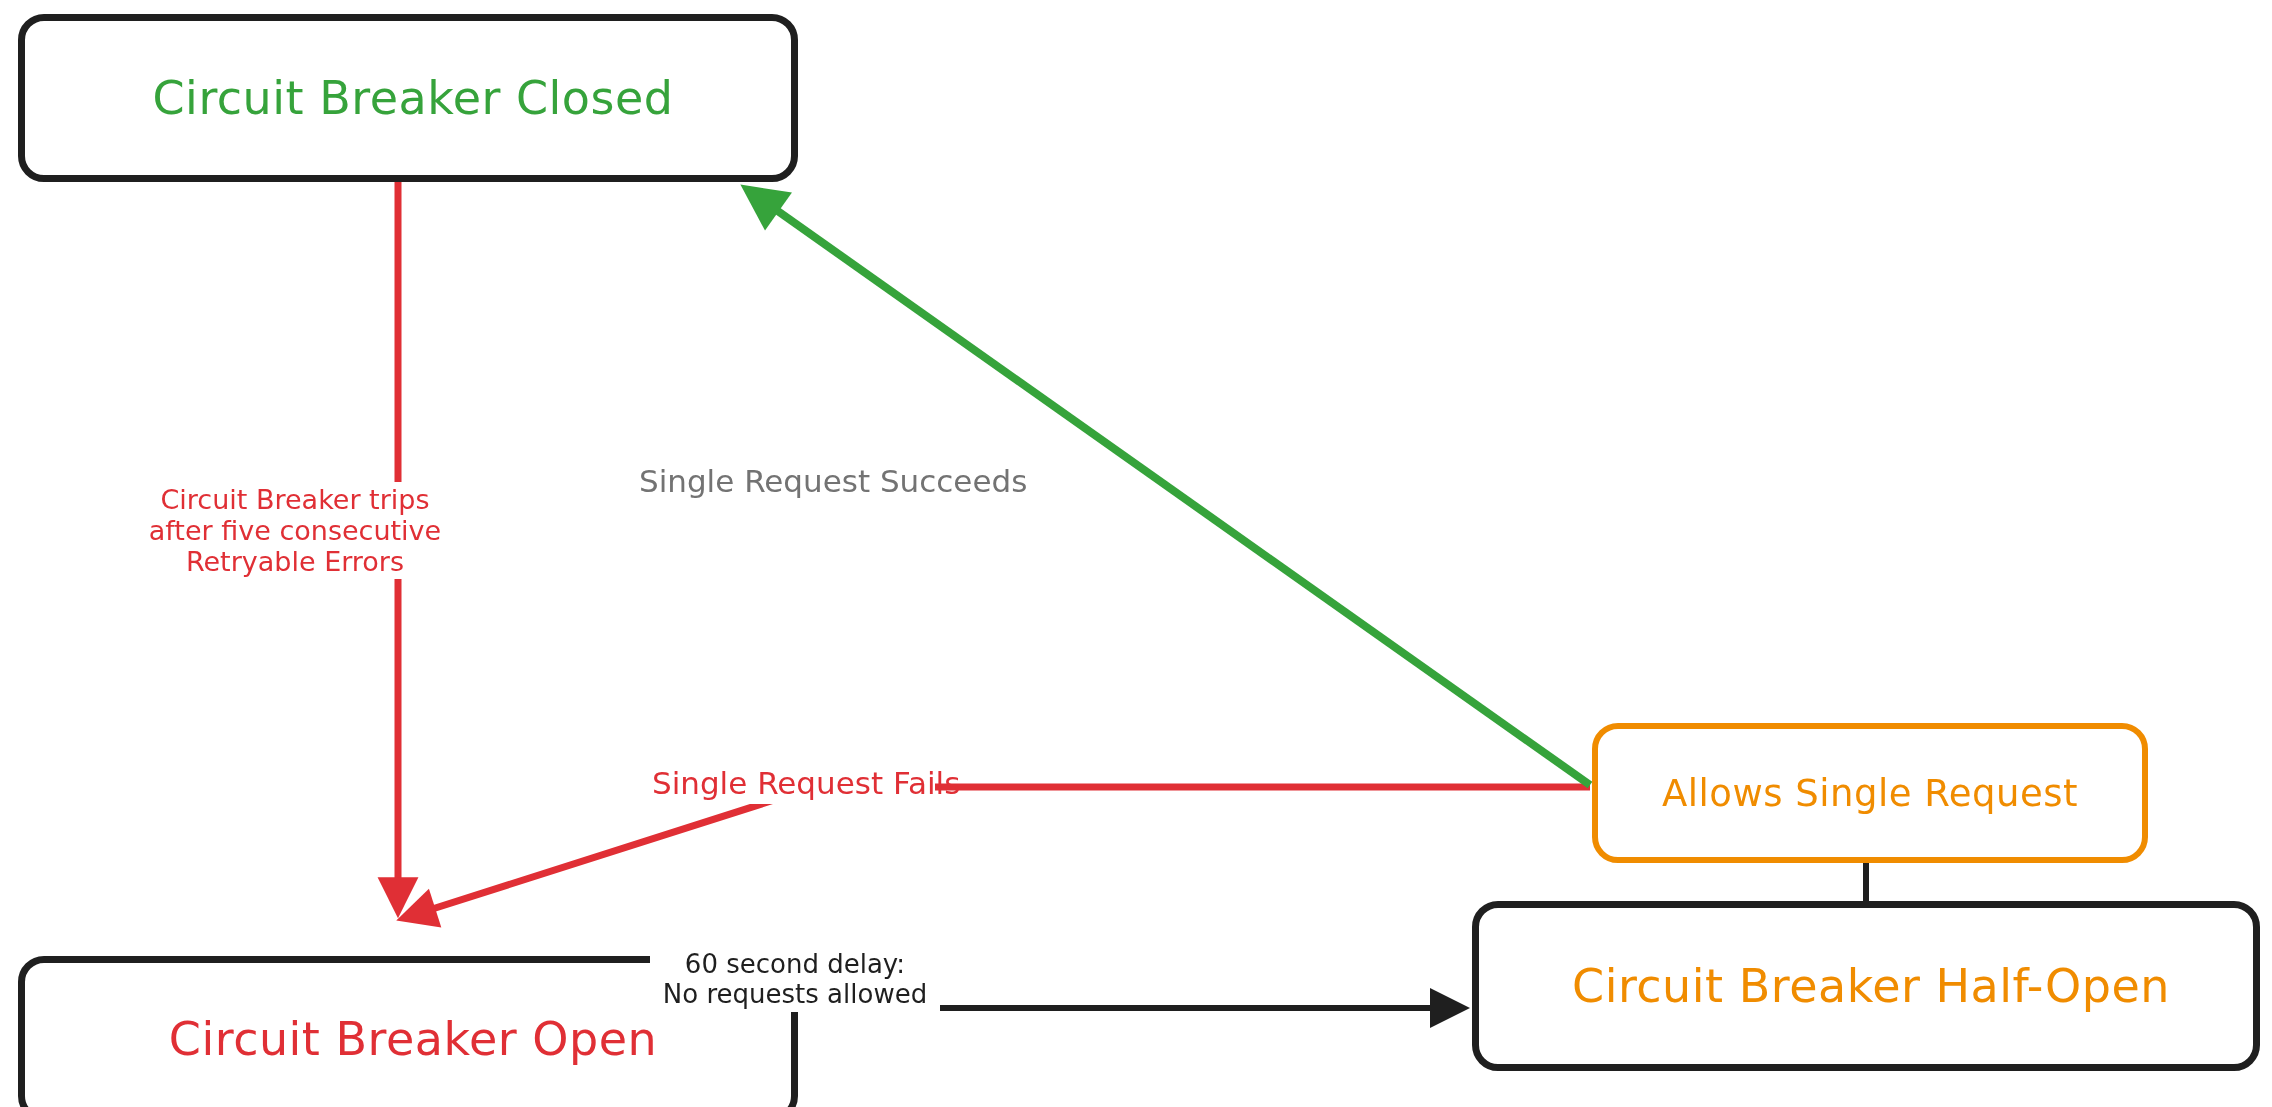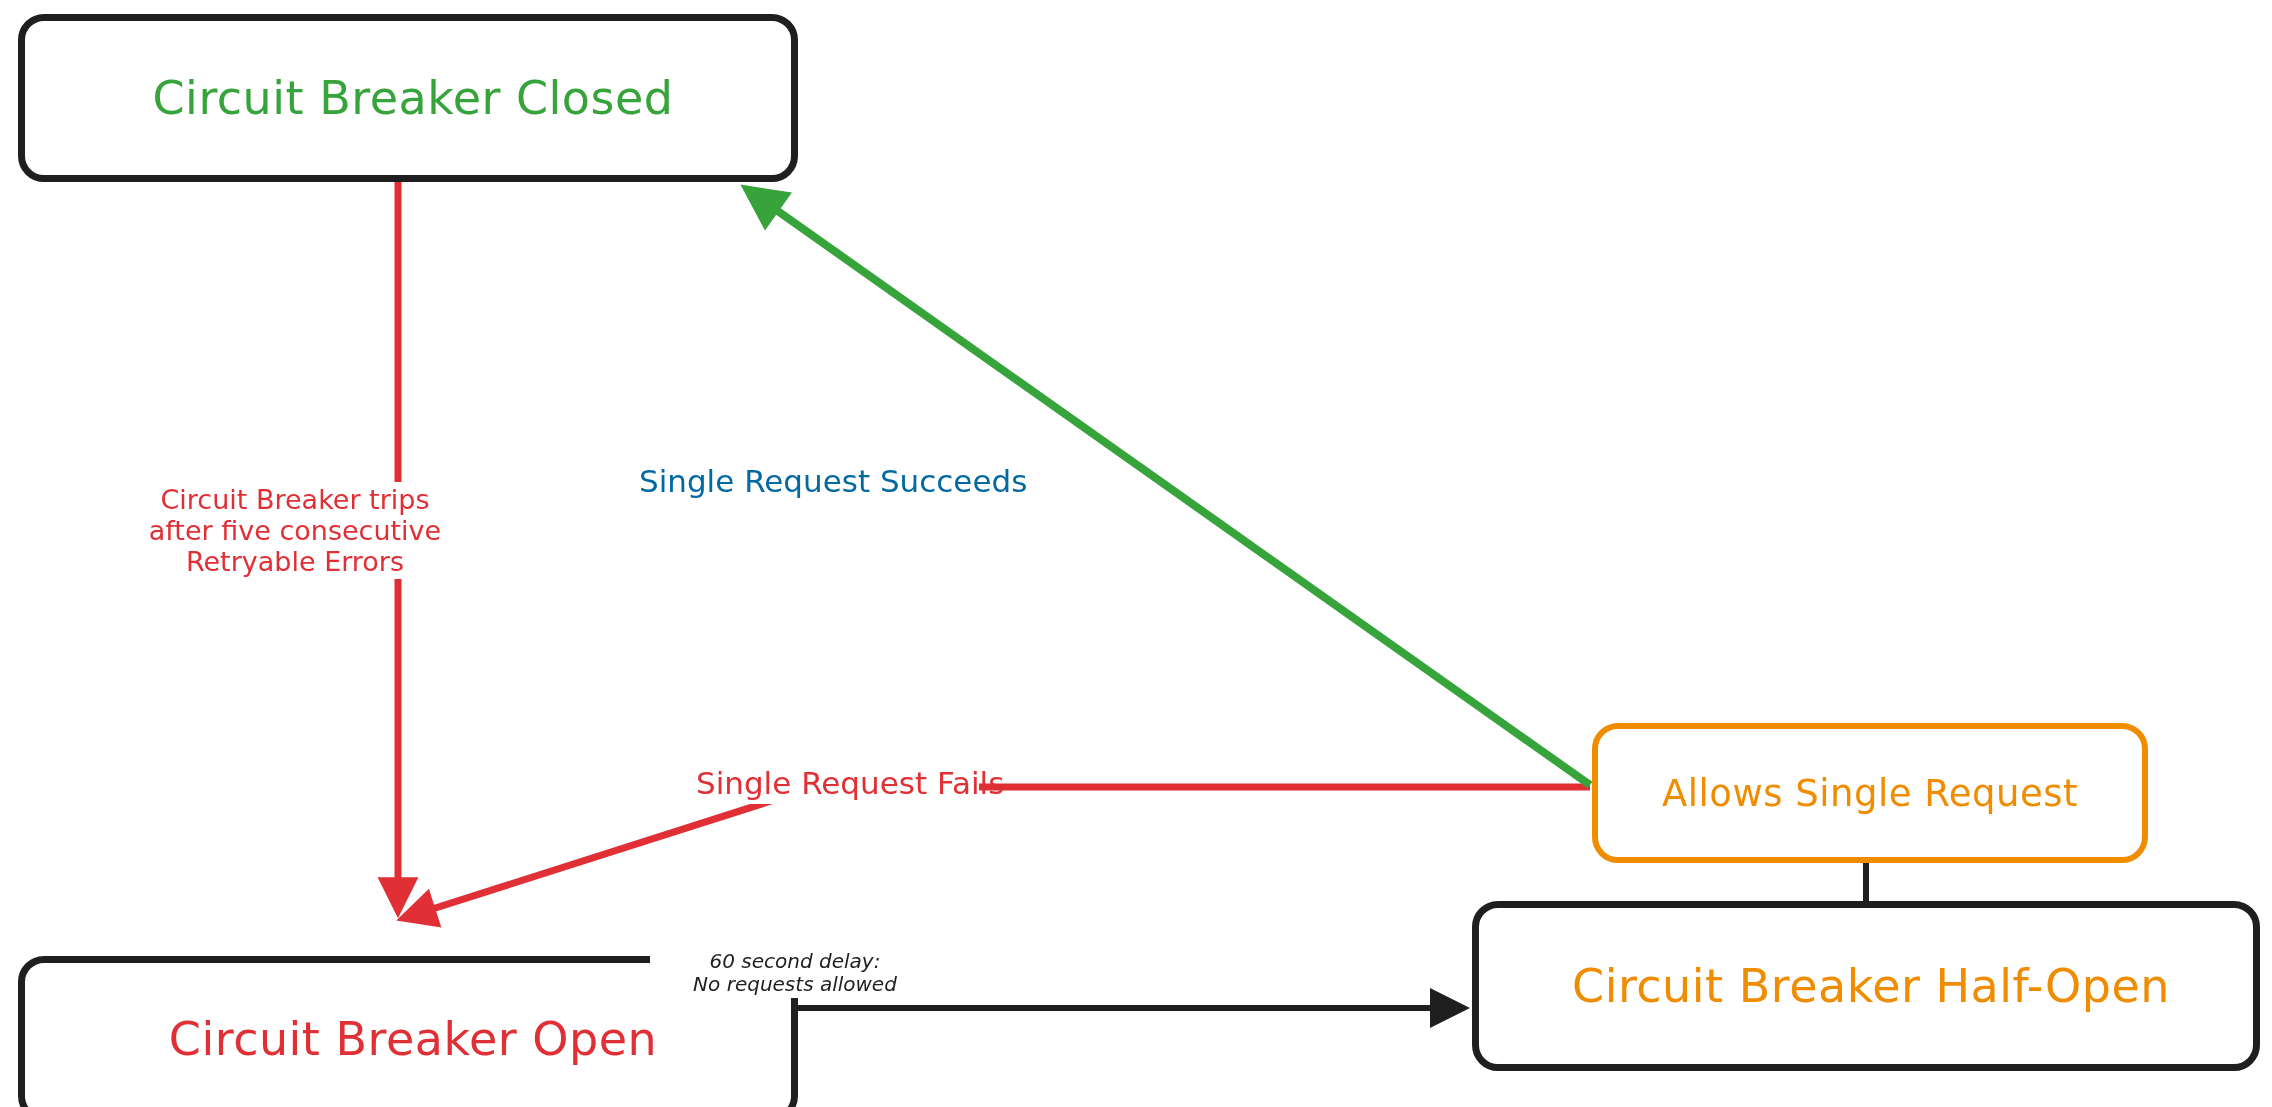--- a/index.html
+++ b/index.html
@@ -73,36 +73,34 @@
   }
   #el-trips {
     left: 130px; top: 482px;
     width: 330px;
     color: #e02f35;
     font-size: 27px;
   }
   #el-succeeds {
     left: 632px; top: 462px;
     width: 340px;
-    color: #0369a1;
+    color: #737373;
     font-size: 31px;
   }
   #el-fails {
     left: 645px; top: 764px;
     width: 290px;
     color: #e02f35;
     font-size: 31px;
-    margin-left: 44px;
   }
   #el-delay {
     left: 650px; top: 948px;
     width: 290px;
     color: #1f1f1f;
-    font-size: 20px;
-    font-style: italic;
+    font-size: 26px;
   }
 </style>
 </head>
 <body>
 
 <div id="canvas">
 
   <svg id="edges" viewBox="0 0 2272 1107" xmlns="http://www.w3.org/2000/svg">
     <defs>
       <marker id="arrow-red" viewBox="0 0 12 12" refX="9" refY="6" markerWidth="7" markerHeight="7" orient="auto-start-reverse">

